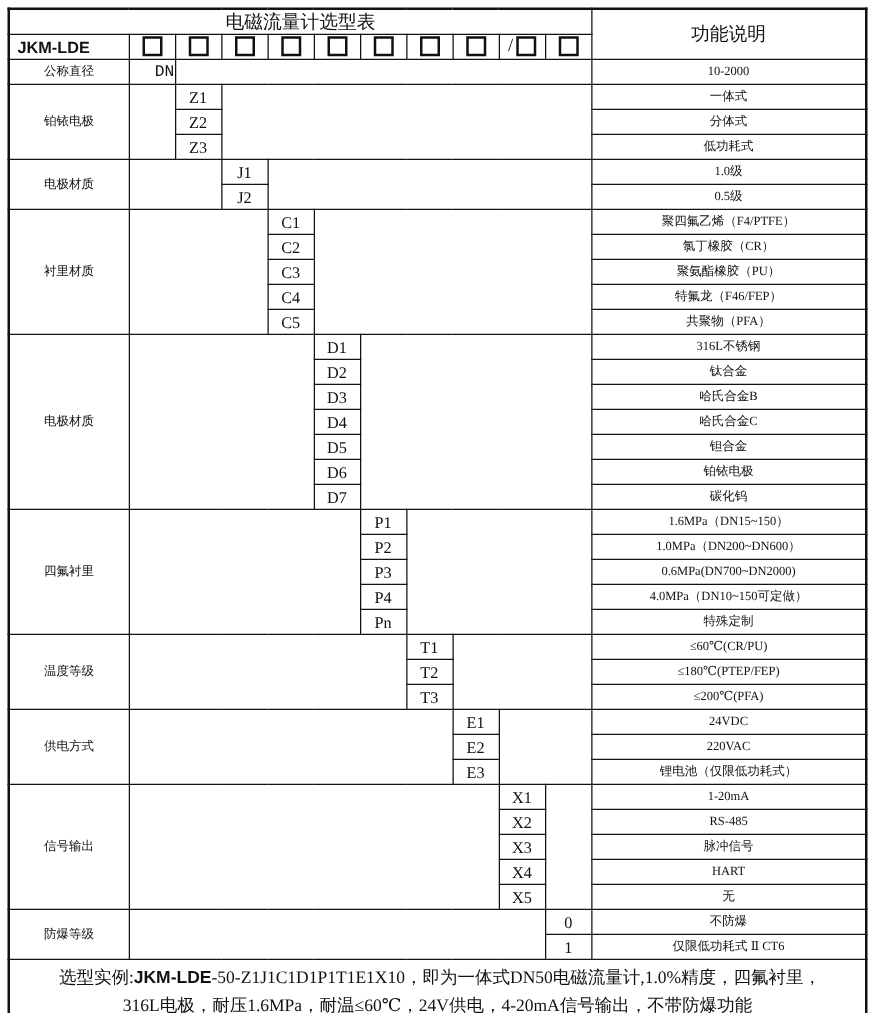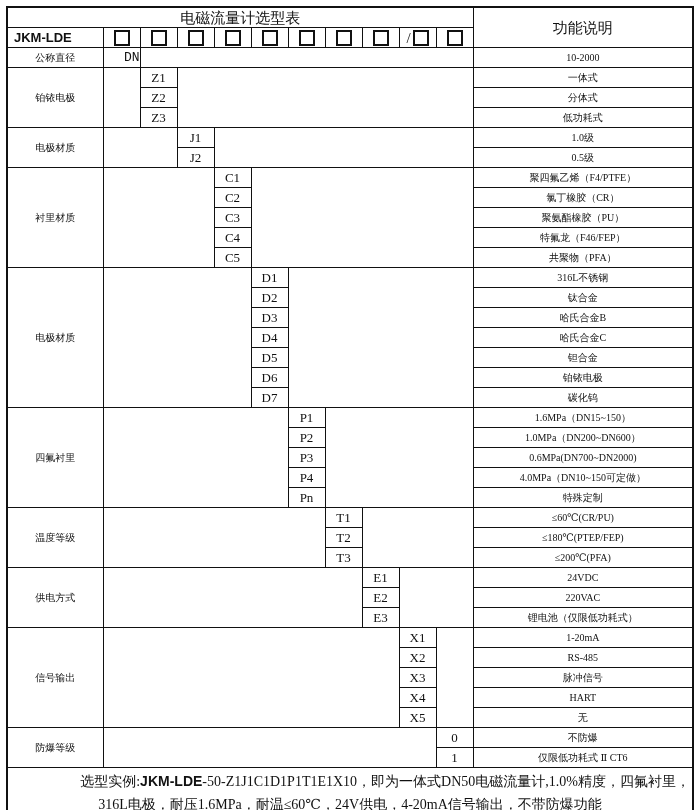--- a/index.html
+++ b/index.html
@@ -13,21 +13,21 @@
   td.gname{font-size:10px;}
   td.code{font-size:13px;}
   td.code-left{text-align:right;padding-left:3px;font-family:Liberation Mono, monospace;}
   td.desc{font-size:10px;}
   td.model-cell{text-align:left;padding-left:6px;
      font-family:"Liberation Sans","DejaVu Sans",sans-serif;font-weight:bold;font-size:13px;}
   td.cb-cell{text-align:center;}
   .box{display:inline-block;width:12px;height:12px;border:2px solid #111111;vertical-align:middle;background:#ffffff;}
   .slash{display:inline-block;margin-right:2px;font-size:15px;vertical-align:middle;}
   td.bottom-example{height:48px;font-size:14px;white-space:normal;line-height:23px;padding:1px 2px;}
-  td.bottom-example .l1{text-align:right;padding-left:4px;}
+  td.bottom-example .l1{text-align:center;padding-left:4px;}
   td.bottom-example .l2{text-align:center;}
   .bold-model{font-family:"Liberation Sans","DejaVu Sans",sans-serif;font-weight:bold;}
 </style>
 </head>
 <body>
 
 <div class="sheet">
 <table>
 <colgroup>
   <col style="width:96px">

